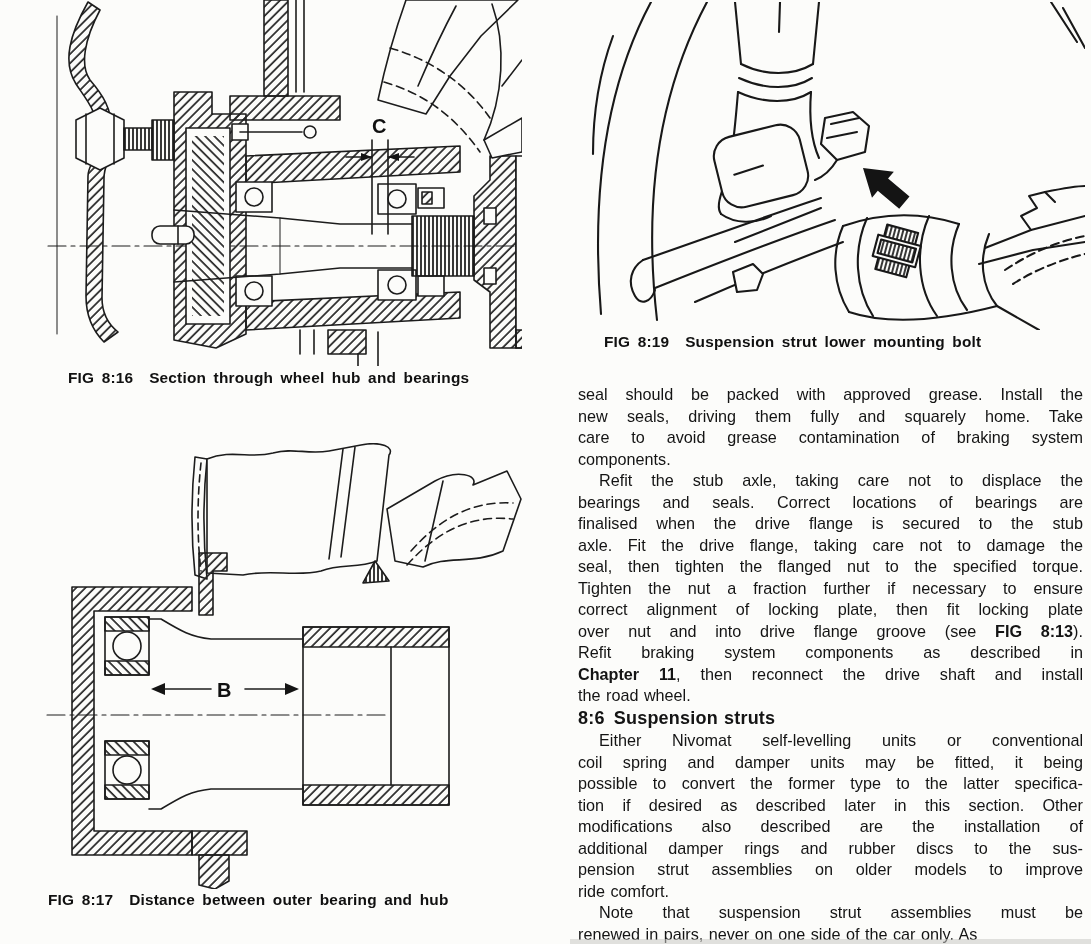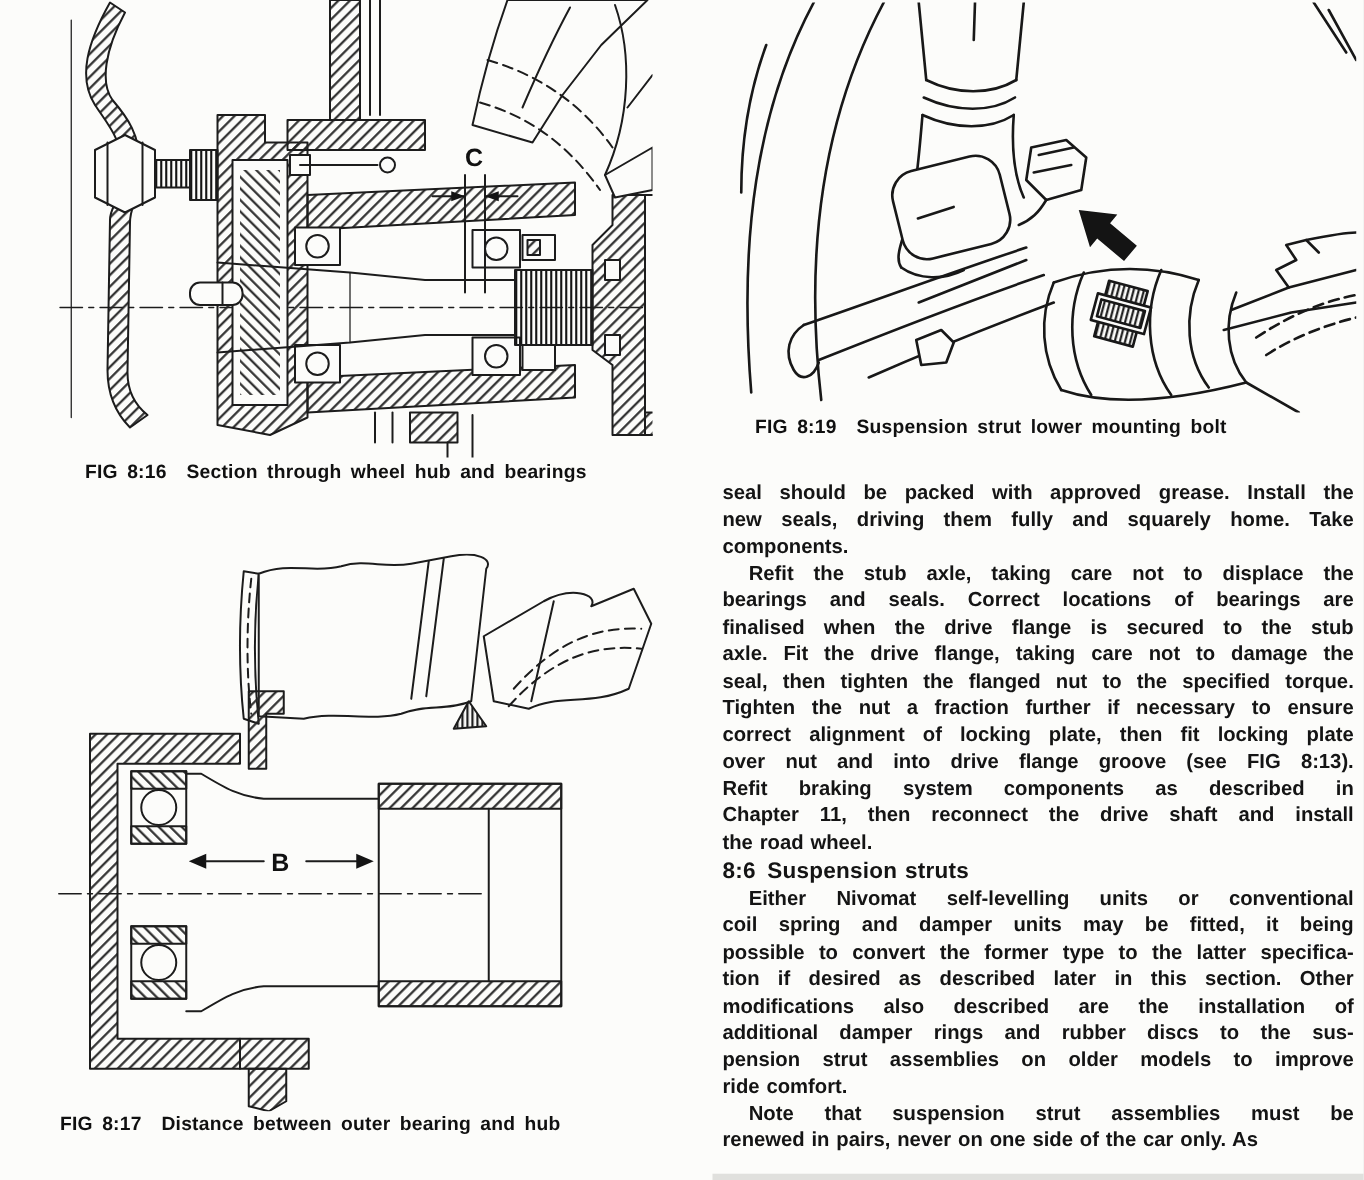--- a/index.html
+++ b/index.html
@@ -16,21 +16,21 @@
   .caption{
     position:absolute;font-weight:bold;font-size:15.4px;line-height:17.6px;
     color:#101010;word-spacing:3px;letter-spacing:.2px;
   }
   .caption .jline{text-align:justify;text-align-last:justify;}
   .caption .jline:last-child{text-align-last:left;}
   .column{
     position:absolute;left:578px;top:384px;width:505px;
     font-size:16.2px;line-height:21.5px;color:#141414;word-spacing:1px;
   }
-  .para{margin:0;font-weight:bold;}
+  .para{margin:0;}
   .para .jline{text-align:justify;text-align-last:justify;}
   .para .jline:last-child{text-align-last:left;}
   .indent .jline:first-child{text-indent:21px;}
   .heading{font-weight:bold;font-size:18px;margin:1px 0 1px;letter-spacing:.2px;}
   .scanbar{position:absolute;left:570px;top:939px;width:521px;height:5px;background:#c9c9c5;opacity:.55;}
 </style>
 </head>
 <body>
 
 <div class="page">
@@ -293,20 +293,21 @@
   </div>
 
   <div class="caption" style="left:592px;top:333px;width:492px;padding-left:12px;">
       <div class="jline"><b>FIG 8:19</b>  Suspension strut lower mounting bolt</div>
     </div>
 
   <div class="column">
     <div class="para">
         <div class="jline">seal should be packed with approved grease. Install the</div>
         <div class="jline">new seals, driving them fully and squarely home. Take</div>
+        <div class="jline">care to avoid grease contamination of braking system</div>
         <div class="jline">components.</div>
       </div>
     <div class="para indent">
         <div class="jline">Refit the stub axle, taking care not to displace the</div>
         <div class="jline">bearings and seals. Correct locations of bearings are</div>
         <div class="jline">finalised when the drive flange is secured to the stub</div>
         <div class="jline">axle. Fit the drive flange, taking care not to damage the</div>
         <div class="jline">seal, then tighten the flanged nut to the specified torque.</div>
         <div class="jline">Tighten the nut a fraction further if necessary to ensure</div>
         <div class="jline">correct alignment of locking plate, then fit locking plate</div>

